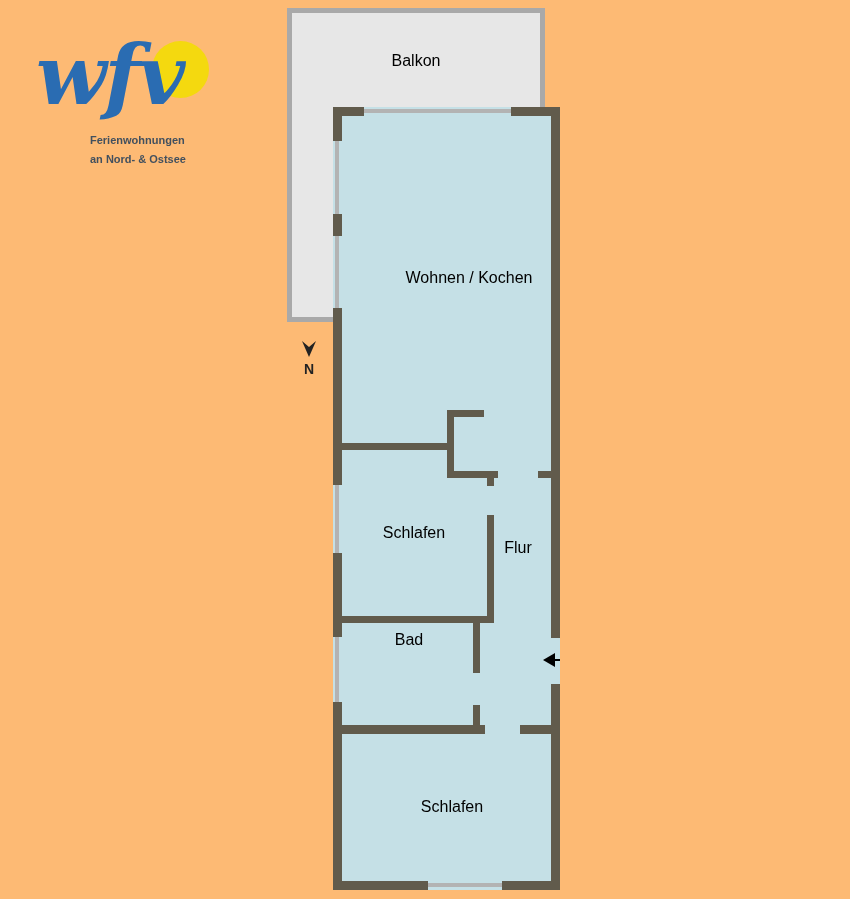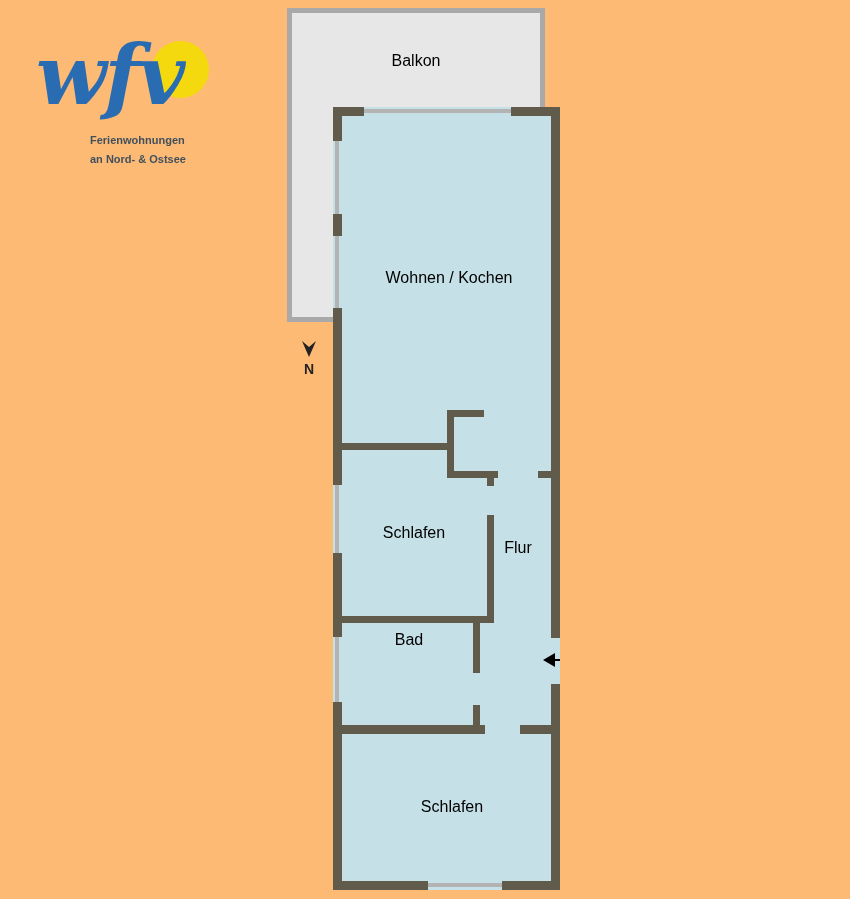--- a/index.html
+++ b/index.html
@@ -73,21 +73,21 @@
   <div class="wall" style="left:487px;top:478px;width:7px;height:8px"></div>
   <div class="wall" style="left:487px;top:515px;width:7px;height:108px"></div>
   <div class="wall" style="left:538px;top:471px;width:13px;height:7px"></div>
   <div class="wall" style="left:342px;top:616px;width:152px;height:7px"></div>
   <div class="wall" style="left:473px;top:623px;width:7px;height:50px"></div>
   <div class="wall" style="left:473px;top:705px;width:7px;height:22px"></div>
   <div class="wall" style="left:342px;top:725px;width:143px;height:9px"></div>
   <div class="wall" style="left:520px;top:725px;width:31px;height:9px"></div>
 
   <span class="room-label" style="left:416px;top:61px">Balkon</span>
-  <span class="room-label" style="left:449px;top:278px">Wohnen / Kochen</span>
+  <span class="room-label" style="left:469px;top:278px">Wohnen / Kochen</span>
   <span class="room-label" style="left:414px;top:533px">Schlafen</span>
   <span class="room-label" style="left:518px;top:548px">Flur</span>
   <span class="room-label" style="left:409px;top:640px">Bad</span>
   <span class="room-label" style="left:452px;top:807px">Schlafen</span>
 
   <svg class="north" style="left:299px;top:339px" width="20" height="20" viewBox="0 0 20 20">
     <polygon points="3,2 10,18 17,2 10,8" fill="#222"></polygon>
   </svg>
   <span class="north-n">N</span>
 

